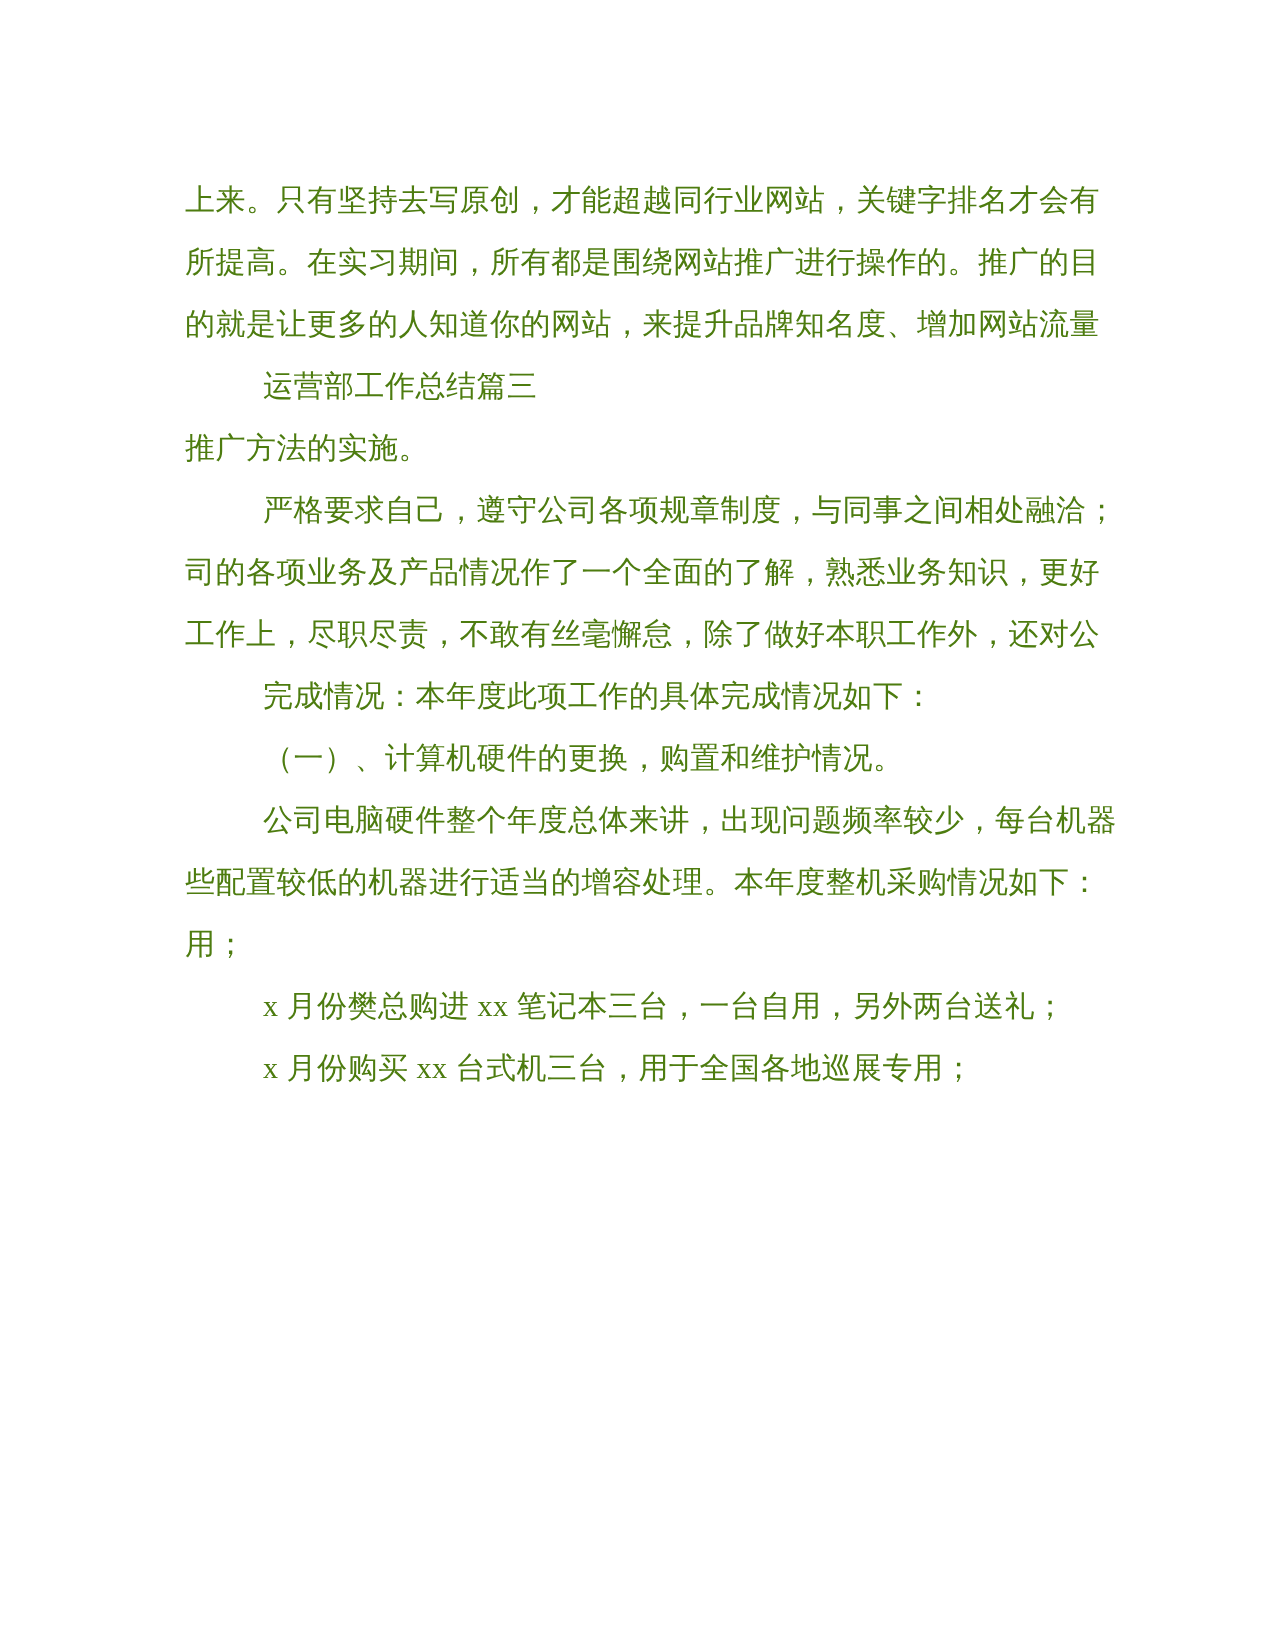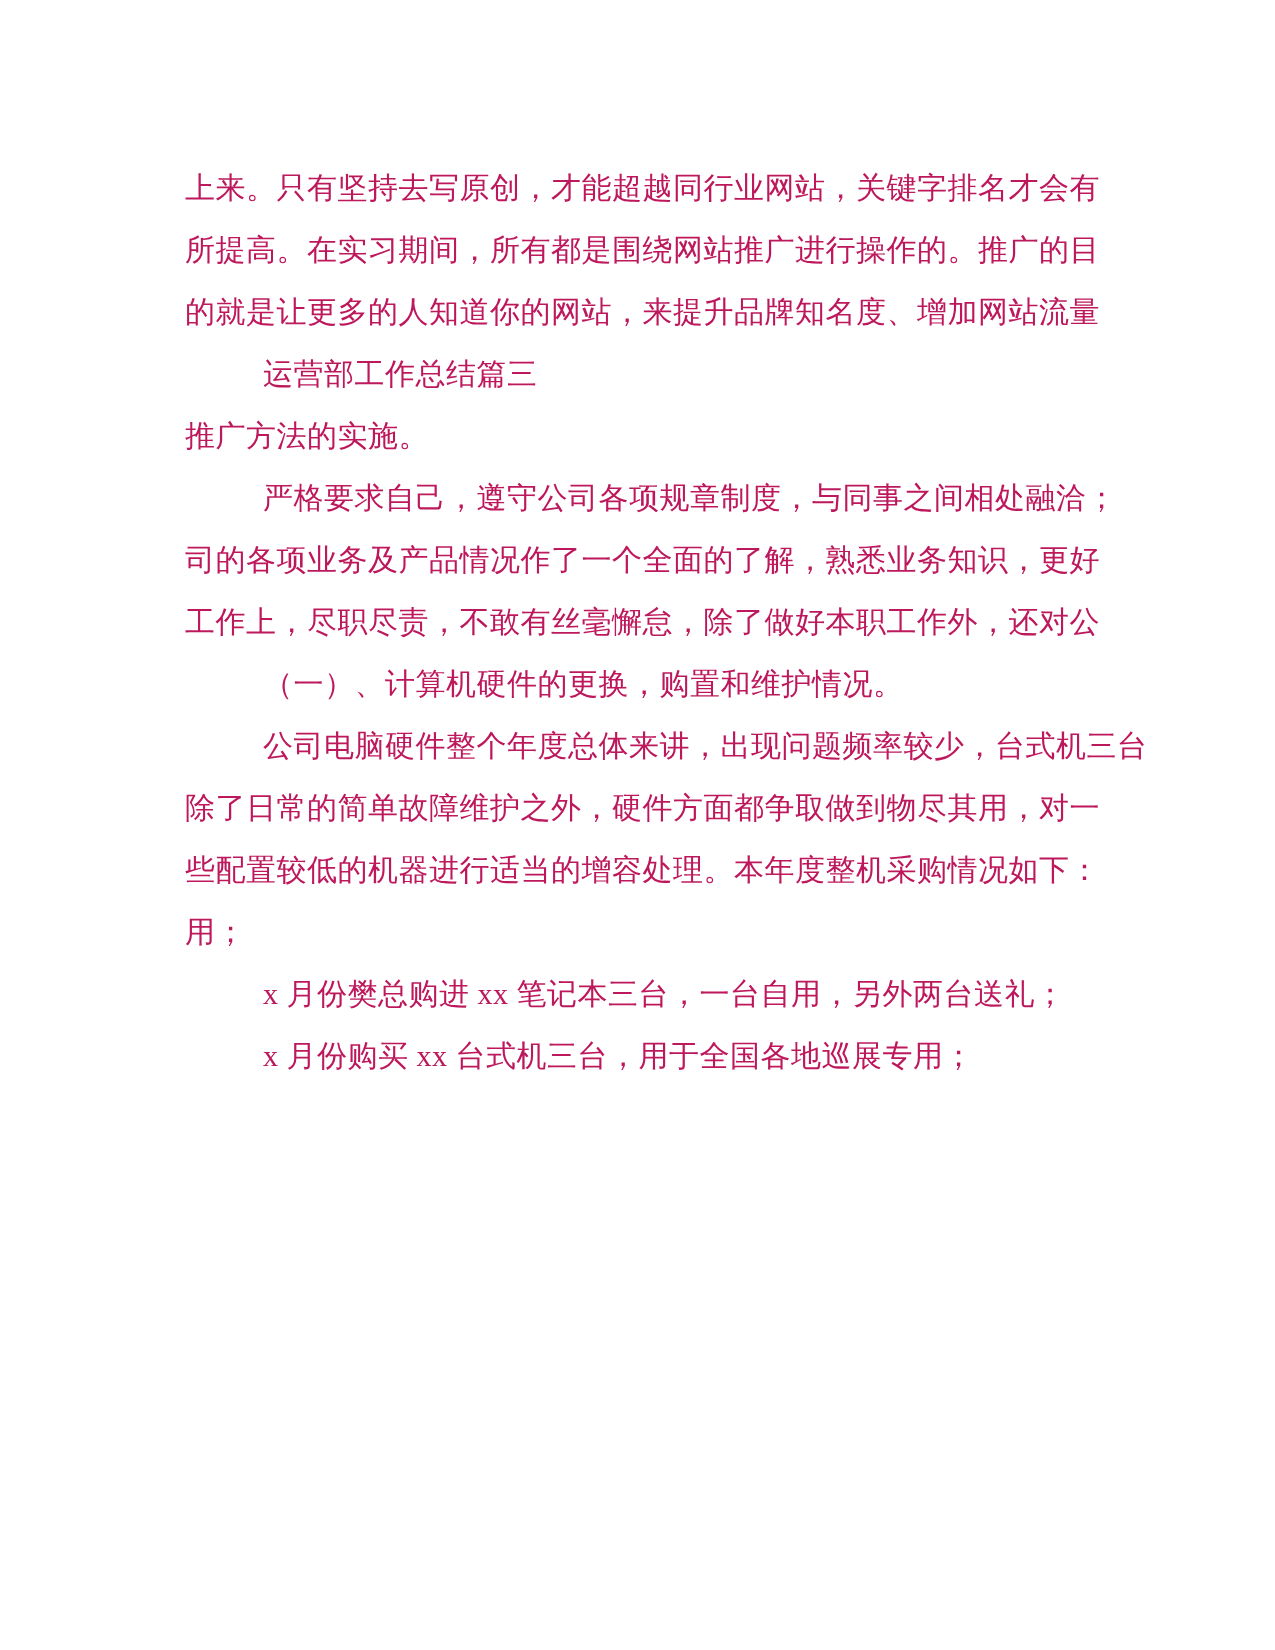--- a/index.html
+++ b/index.html
@@ -11,23 +11,23 @@
     position: relative;
     width: 1275px;
     height: 1650px;
     background: #ffffff;
     overflow: hidden;
     font-family: "Liberation Serif", "DejaVu Serif", serif;
   }
   .text-block {
     position: absolute;
     left: 185px;
-    top: 157px;
+    top: 169px;
     width: 930px;
-    color: #be185d;
+    color: #4d7c0f;
     font-size: 30px;
     line-height: 62px;
     letter-spacing: 0.5px;
   }
   .line {
     margin: 0;
     padding: 0;
     white-space: nowrap;
     font-weight: 400;
   }
@@ -41,21 +41,21 @@
 <div class="page">
   <div class="text-block">
     <p class="line">上来。只有坚持去写原创，才能超越同行业网站，关键字排名才会有</p>
     <p class="line">所提高。在实习期间，所有都是围绕网站推广进行操作的。推广的目</p>
     <p class="line">的就是让更多的人知道你的网站，来提升品牌知名度、增加网站流量</p>
     <p class="line indent">运营部工作总结篇三</p>
     <p class="line">推广方法的实施。</p>
     <p class="line indent">严格要求自己，遵守公司各项规章制度，与同事之间相处融洽；</p>
     <p class="line">司的各项业务及产品情况作了一个全面的了解，熟悉业务知识，更好</p>
     <p class="line">工作上，尽职尽责，不敢有丝毫懈怠，除了做好本职工作外，还对公</p>
+    <p class="line indent">完成情况：本年度此项工作的具体完成情况如下：</p>
     <p class="line indent">（一）、计算机硬件的更换，购置和维护情况。</p>
-    <p class="line indent">公司电脑硬件整个年度总体来讲，出现问题频率较少，台式机三台</p>
-    <p class="line">除了日常的简单故障维护之外，硬件方面都争取做到物尽其用，对一</p>
+    <p class="line indent">公司电脑硬件整个年度总体来讲，出现问题频率较少，每台机器</p>
     <p class="line">些配置较低的机器进行适当的增容处理。本年度整机采购情况如下：</p>
     <p class="line">用；</p>
     <p class="line indent">x 月份樊总购进 xx 笔记本三台，一台自用，另外两台送礼；</p>
     <p class="line indent">x 月份购买 xx 台式机三台，用于全国各地巡展专用；</p>
   </div>
 </div>
 
 </body></html>

